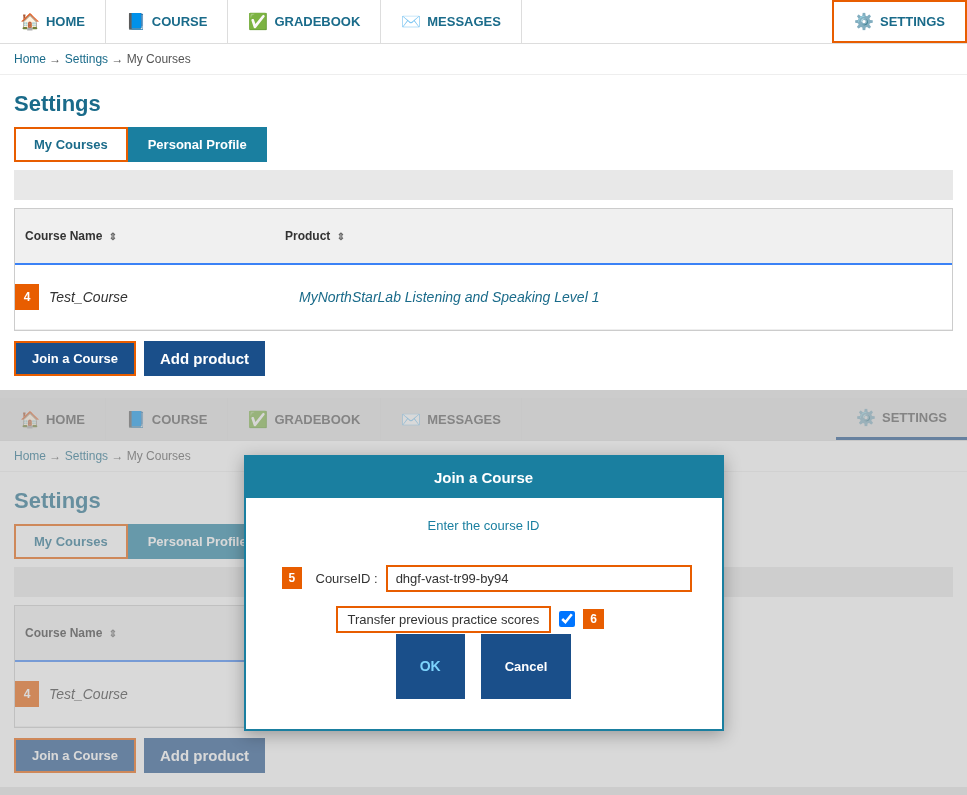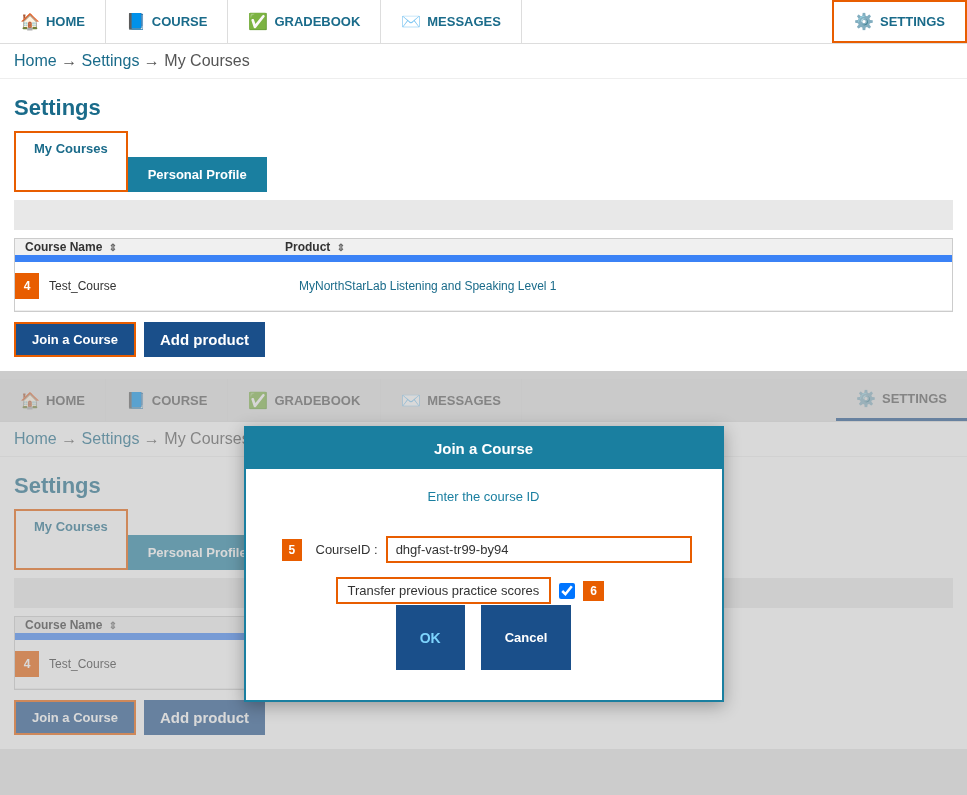--- a/index.html
+++ b/index.html
@@ -32,21 +32,21 @@
 
     
     .section {
       background: #fff;
       margin-bottom: 8px;
     }
 
     
     .breadcrumb {
       padding: 8px 14px;
-      font-size: 16px;
+      font-size: 12px;
       color: #1a6b8a;
       border-bottom: 1px solid #eee;
     }
     .breadcrumb a { color: #1a6b8a; text-decoration: none; }
     .breadcrumb span { color: #555; }
 
     
     .page-title {
       font-size: 22px;
       font-weight: bold;
@@ -67,40 +67,39 @@
       cursor: pointer;
       border: 2px solid transparent;
     }
     .tab.active-tab {
       border: 2px solid #e85d00;
       color: #1a6b8a;
     }
     .tab.teal-tab {
       background: #1a7fa0;
       color: #fff;
-      margin-top: 26px;
     }
 
     
     .gray-area {
       background: #e8e8e8;
       margin: 8px 14px;
       height: 30px;
     }
 
     
     .table-area {
       margin: 8px 14px 0;
       border: 1px solid #ccc;
     }
     .table-header {
       display: flex;
       background: #f0f0f0;
-      border-bottom: 7px solid #3b82f6;
-      padding: 1px 10px;
+      border-bottom: 2px solid #3b82f6;
+      padding: 20px 10px;
       font-weight: bold;
       color: #333;
       font-size: 12px;
     }
     .col-course { width: 260px; }
     .col-product { flex: 1; }
     .table-row-container {
       display: flex;
       align-items: center;
       border-bottom: 1px solid #eee;
@@ -109,23 +108,24 @@
       background: #e85d00;
       color: #fff;
       font-weight: bold;
       font-size: 12px;
       padding: 6px 8px;
       min-width: 24px;
       text-align: center;
     }
     .table-row {
       display: flex;
-      padding: 17px 10px;
+      padding: 24px 10px;
       flex: 1;
-      font-size: 12px;
+      font-size: 14px;
+      font-style: italic;
     }
     .cell-course { width: 250px; color: #333; }
     .cell-product { flex: 1; color: #1a6b8a; }
 
     
     .buttons-row {
       display: flex;
       gap: 8px;
       padding: 10px 14px 14px;
     }

